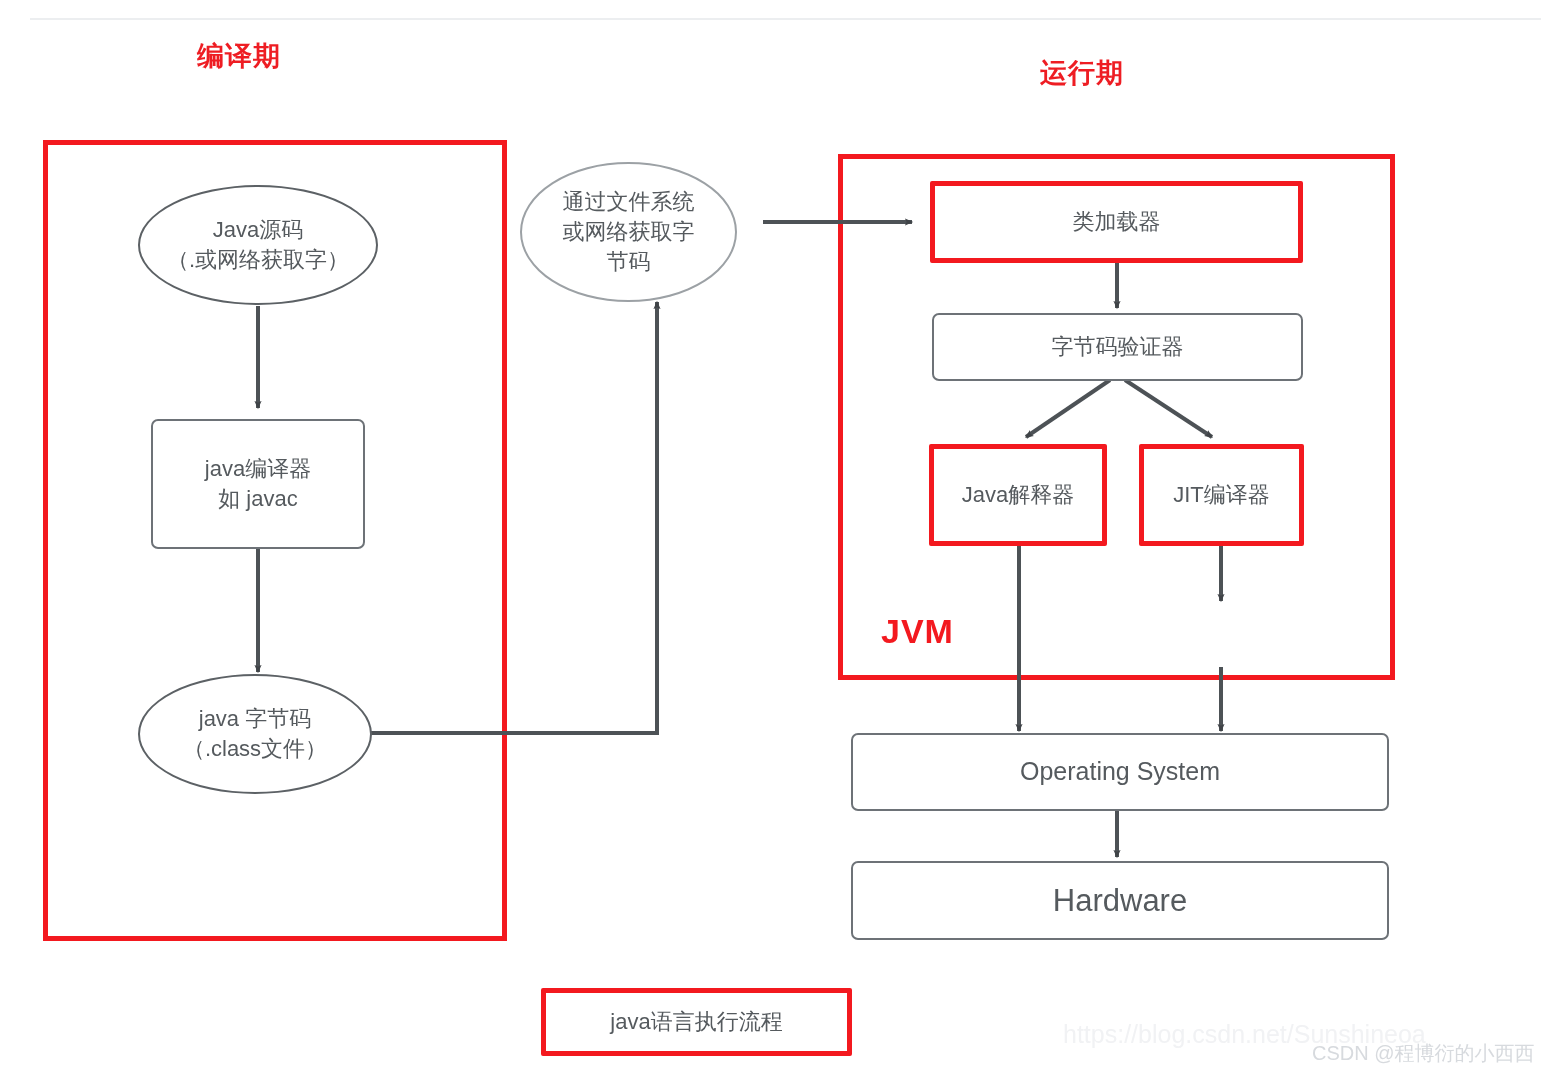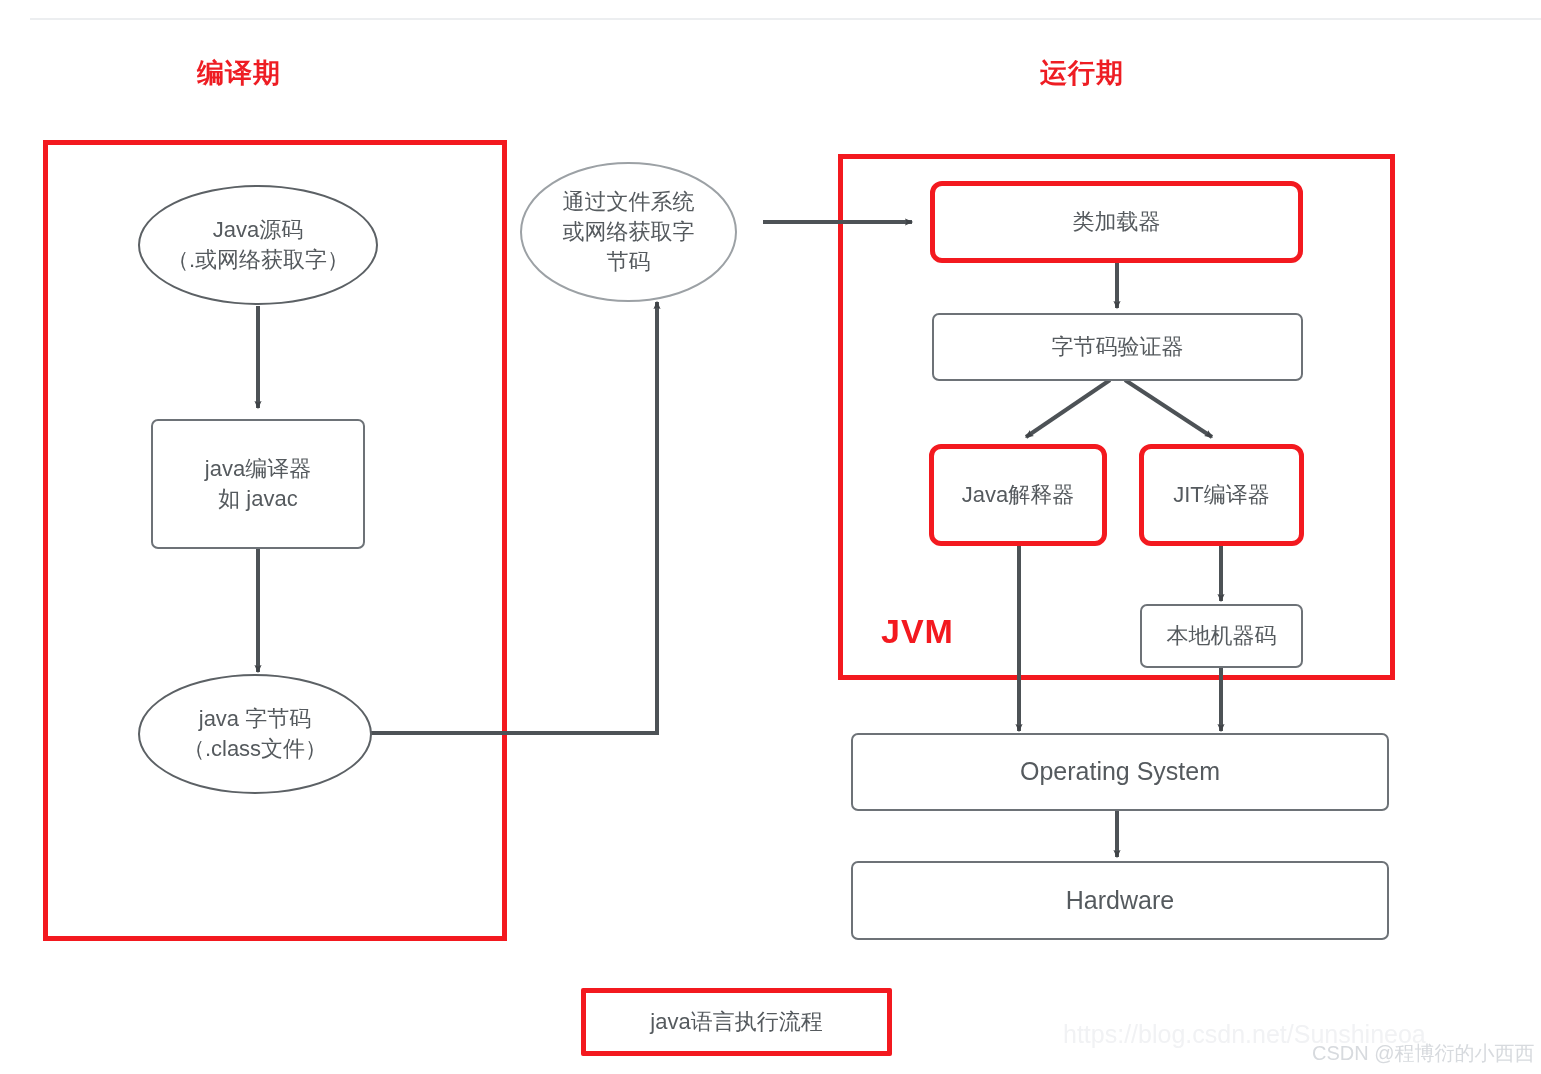--- a/index.html
+++ b/index.html
@@ -58,21 +58,21 @@
     line-height: 1.35;
     background: #ffffff;
   }
   .node-rect {
     border: 2.5px solid #6d7277;
     border-radius: 7px;
     font-size: 22px;
   }
   .node-rect.redline {
     border: 5px solid #f3191f;
-    border-radius: 12px;
+    border-radius: 2px;
   }
   .node-ellipse {
     border: 2.5px solid #5c6165;
     border-radius: 50%;
     font-size: 22px;
   }
   .node-label-box {
     border: 5px solid #f3191f;
     border-radius: 2px;
     font-size: 22px;
@@ -114,21 +114,21 @@
     white-space: nowrap;
   }
 </style>
 </head>
 <body>
 
 <div id="page">
 
   <div class="top-rule"></div>
 
-  <div class="phase-title" style="left:197px; top:55px;">编译期</div>
+  <div class="phase-title" style="left:197px; top:38px;">编译期</div>
   <div class="phase-title" style="left:1040px; top:55px;">运行期</div>
 
   <div class="red-group" style="left:43px; top:140px; width:464px; height:801px;"></div>
   <div class="red-group" style="left:838px; top:154px; width:557px; height:526px;"></div>
 
   <div class="jvm-tag" style="left:881px; top:612px;">JVM</div>
 
   <svg class="wires" viewBox="0 0 1541 1074">
     <defs>
       <marker id="ah" markerWidth="10" markerHeight="10" refX="7.2" refY="4" orient="auto" markerUnits="userSpaceOnUse">
@@ -199,32 +199,29 @@
   </div>
 
   <div class="node node-rect redline" style="left:929px; top:444px; width:178px; height:102px;text-align:center;">
     <span>Java解释器</span>
   </div>
 
   <div class="node node-rect redline" style="left:1139px; top:444px; width:165px; height:102px;">
     <span>JIT编译器</span>
   </div>
 
-  <div class="node node-rect" style="left:1140px; top:604px; width:163px; height:64px;">
-    <span>本地机器码</span>
-  </div>
 
   <div class="node node-rect" style="left:851px; top:733px; width:538px; height:78px; font-size:25px;text-align:center;">
     <span>Operating System</span>
   </div>
 
-  <div class="node node-rect" style="left:851px; top:861px; width:538px; height:79px; font-size:25px;">
+  <div class="node node-rect" style="left:851px; top:861px; width:538px; height:79px; font-size:31px;">
     <span>Hardware</span>
   </div>
 
-  <div class="node node-label-box" style="left:541px; top:988px; width:311px; height:68px;margin-left:40px;">
+  <div class="node node-label-box" style="left:541px; top:988px; width:311px; height:68px;">
     <span>java语言执行流程</span>
   </div>
 
   <div class="wm-url">https://blog.csdn.net/Sunshineoa</div>
   <div class="wm-csdn">CSDN @程博衍的小西西</div>
 
 </div>
 
 </body></html>

